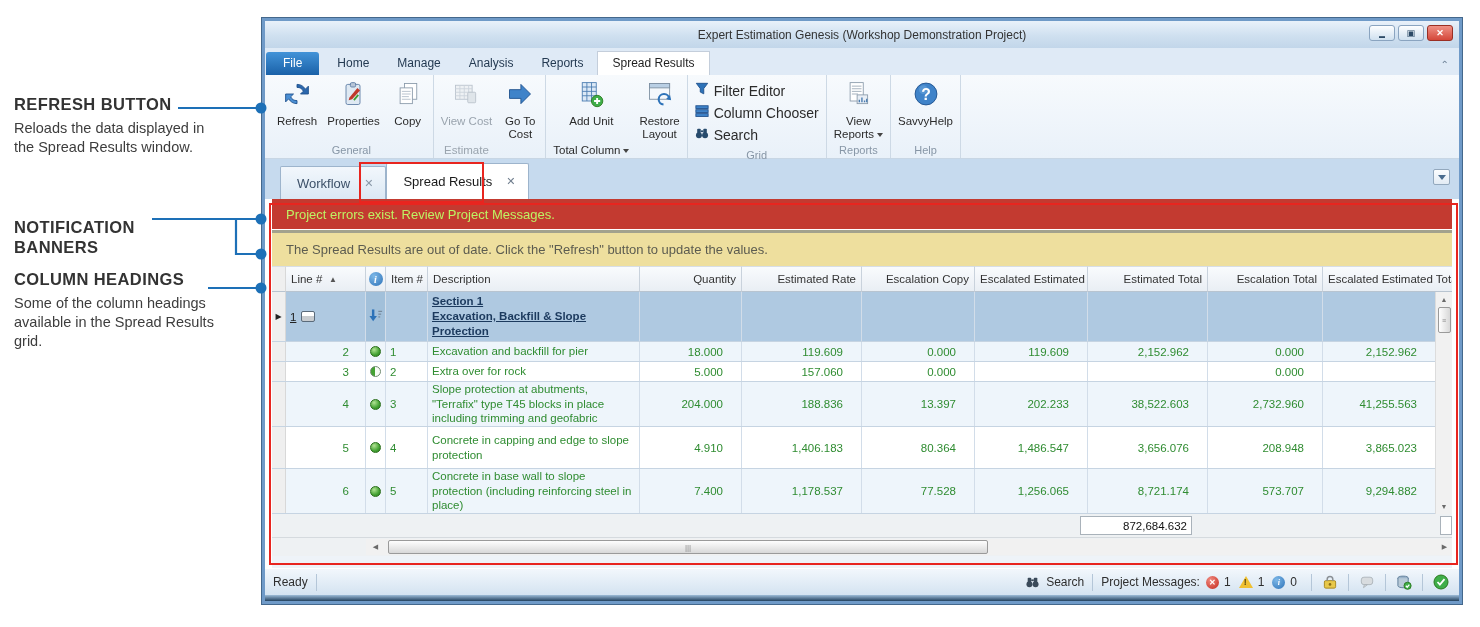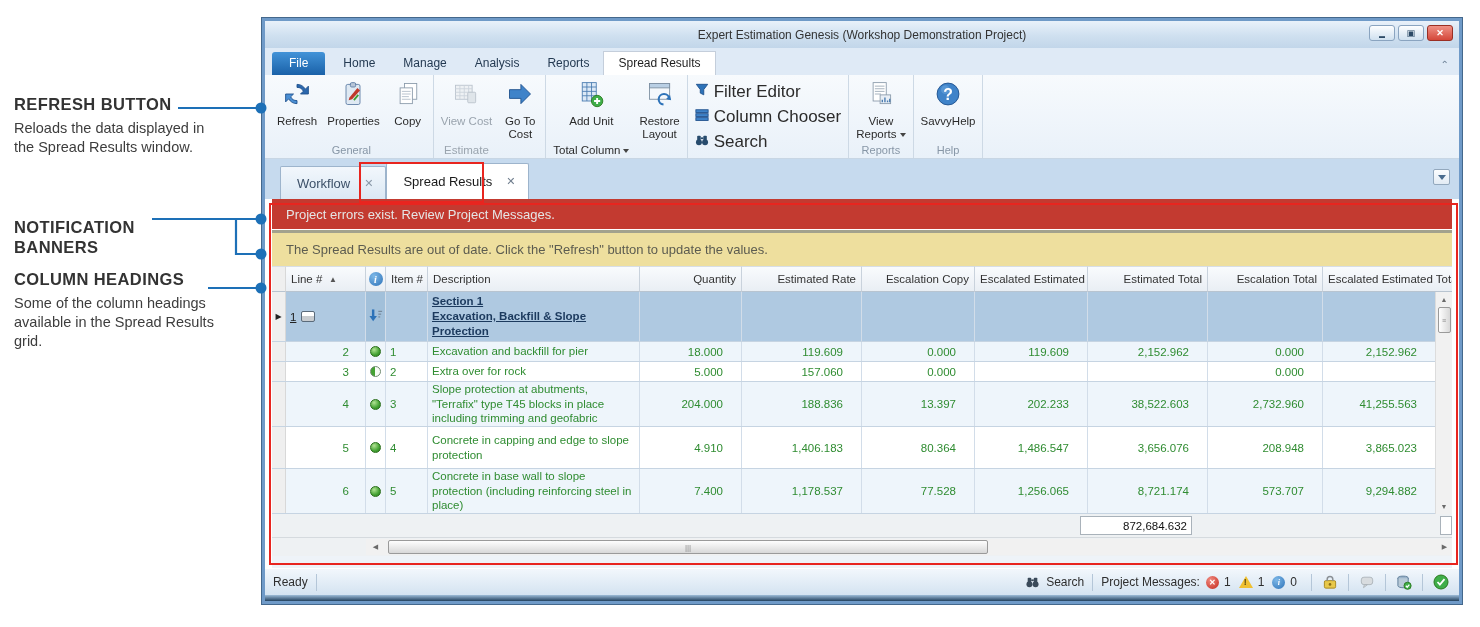--- a/index.html
+++ b/index.html
@@ -32,41 +32,41 @@
   #winbtns{position:absolute;right:6px;top:4px;display:flex;gap:3px}
   .wbtn{width:26px;height:16px;border-radius:3px;border:1px solid #8aa4c0;
         background:linear-gradient(#fdfeff,#cfe0ef);display:flex;align-items:center;justify-content:center;
         font-size:9px;color:#2c4a66;cursor:default}
   .wbtn.close{background:linear-gradient(#ef9186,#d4473a);border-color:#9a2f24;color:#fff;font-weight:700}
   .wbtn.min::after{content:"▬";font-size:6px;margin-top:5px}
   .wbtn.max::after{content:"▣";font-size:9px}
   .wbtn.close::after{content:"✕";font-size:9px}
 
   
-  #rtabs{height:27px;background:#dfeaf6;display:flex;align-items:flex-end;padding-left:7px;flex:none;position:relative}
+  #rtabs{height:27px;background:#dfeaf6;display:flex;align-items:flex-end;padding-left:1px;flex:none;position:relative}
   .rtab{font-size:12px;color:#243a52;padding:4px 14px 5px;cursor:default}
   .rtab.file{background:linear-gradient(#4293d8,#1a61a8);color:#fff;border-radius:3px 3px 0 0;
              padding:4px 17px 5px;margin-right:4px}
   .rtab.active{background:#fff;border:1px solid #c4cedb;border-bottom:none;color:#1e1e1e}
   #ribbon-chevron{position:absolute;right:10px;bottom:5px;color:#6a7f94;font-size:10px}
 
   
   #ribbon{height:84px;background:linear-gradient(#f7fafd,#e9f1f9);border-bottom:1px solid #c8d6e4;
           display:flex;padding-left:5px;flex:none}
   .rgroup{display:flex;flex-direction:column;border-right:1px solid #cdd9e5;padding:2px 3px 0}
   .rgroup .items{flex:1;display:flex;align-items:flex-start;gap:2px}
   .rgroup .glabel{text-align:center;font-size:11px;color:#8796a6;padding:1px 0 2px}
   .bigbtn{display:flex;flex-direction:column;align-items:center;justify-content:flex-start;
           padding:3px 4px 1px;border-radius:3px;cursor:default;min-width:44px}
   .bigbtn .blabel{font-size:11.5px;color:#2b2b2b;text-align:center;line-height:1.15;margin-top:3px}
   .bigbtn.disabled .blabel{color:#9aa4ae}
   .caret{display:inline-block;width:0;height:0;border-left:3.5px solid transparent;
          border-right:3.5px solid transparent;border-top:4px solid #444;margin-left:3px;vertical-align:middle}
   .smallstack{display:flex;flex-direction:column;justify-content:flex-start;gap:5px;padding:5px 4px}
-  .smallbtn{display:flex;align-items:center;gap:5px;font-size:17px;color:#2b2b2b;cursor:default}
+  .smallbtn{display:flex;align-items:center;gap:5px;font-size:14px;color:#2b2b2b;cursor:default}
 
   
   #tabstrip{height:40px;background:#c6daee;flex:none;display:flex;align-items:flex-end;
             padding-left:15px;position:relative}
   .dtab{height:33px;display:flex;align-items:center;gap:14px;padding:0 12px 0 16px;
         border:1px solid #9db4cc;border-bottom:none;border-radius:2px 2px 0 0;
         font-size:13px;cursor:default}
   .dtab.inactive{background:linear-gradient(#f2f7fc,#dbe8f4);color:#3c5068}
   .dtab.active{background:#fff;color:#1a1a1a;height:36px}
   .tclose{font-size:11px;color:#8a98a8;cursor:default}
@@ -74,21 +74,21 @@
   #tabstrip-dd{position:absolute;right:9px;top:10px;width:17px;height:16px;background:linear-gradient(#fcfdfe,#e2ebf4);
                border:1px solid #93a8bd;border-radius:2px;display:flex;align-items:center;justify-content:center}
   #tabstrip-dd::after{content:"";width:0;height:0;border-left:4px solid transparent;border-right:4px solid transparent;
                border-top:5px solid #4a6c8e}
 
   
   #content{flex:1;display:flex;flex-direction:column;background:#fff;padding:0 7px}
 
   
   .banner{flex:none;display:flex;align-items:center;font-size:13px;padding-left:14px}
-  #banner-error{height:30px;background:#c33a30;color:#e5e5e5}
+  #banner-error{height:30px;background:#c33a30;color:#bef264}
   #banner-warn{height:36px;background:#eedf9e;color:#5c5c50;border-top:3px solid #a3a28d;margin-top:1px}
 
   
   #grid{width:1180px;flex:none;font-size:11.5px;color:#333}
   .hrow{display:flex;height:26px}
   .hc{background:linear-gradient(#f9fbfd,#e9eef4);border-right:1px solid #c9d2dc;border-bottom:1px solid #b8c4d0;
       border-top:1px solid #d7dee6;display:flex;align-items:center;padding:0 5px;overflow:hidden;white-space:nowrap}
   .hc.n{justify-content:flex-end}
   .hc.clip{justify-content:flex-start}
   .sorticon{margin-left:auto;margin-right:12px;font-size:8px;color:#555}

